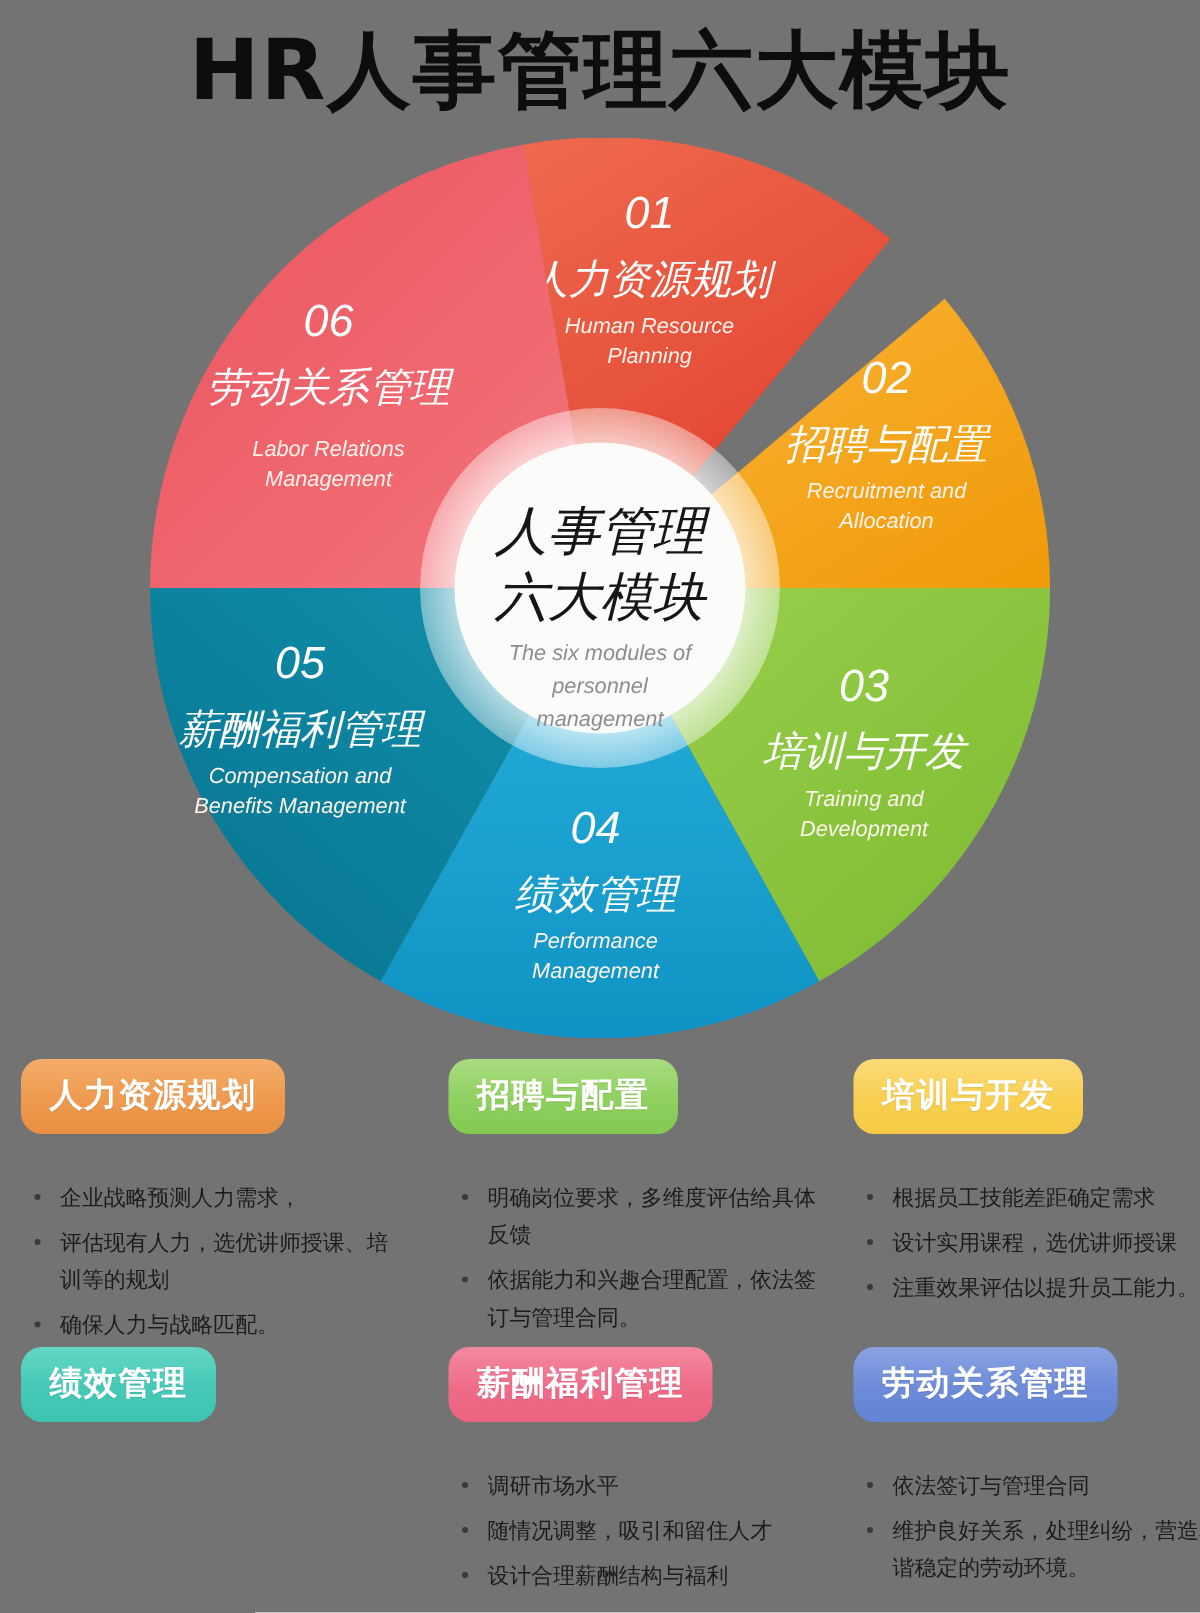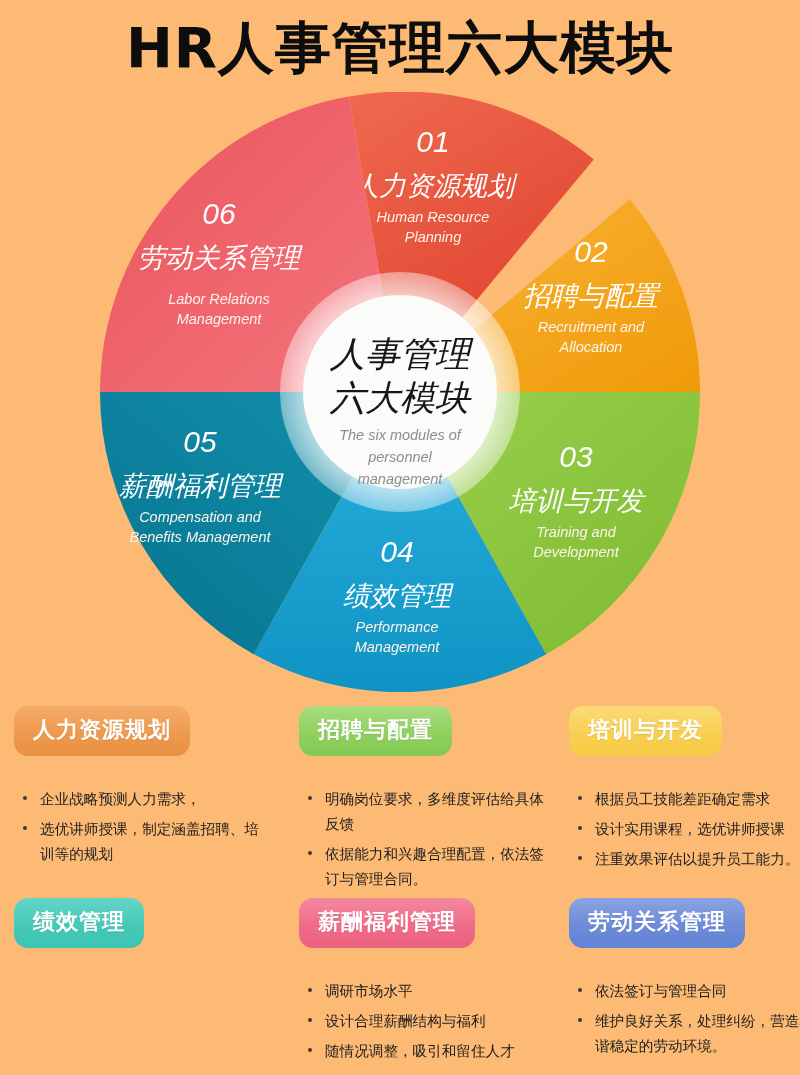--- a/index.html
+++ b/index.html
@@ -8,21 +8,21 @@
     width: 800px;
     height: 1075px;
     background: #ffffff;
     font-family: "Liberation Sans", "DejaVu Sans", sans-serif;
     overflow: hidden;
   }
   .page {
     position: relative;
     width: 800px;
     height: 1075px;
-    background: #fdba74;
+    background: #737373;
   }
 
   
   .title {
     position: absolute;
     top: 16px;
     left: 0;
     width: 800px;
     text-align: center;
     font-size: 56px;
@@ -229,21 +229,22 @@
       <text class="hub-en" x="343" y="392" text-anchor="middle">management</text>
     </svg>
   </div>
 
   <div class="cards">
 
     <div class="card">
       <span class="pill p1">人力资源规划</span>
       <ul class="bullets">
         <li>企业战略预测人力需求，</li>
-        <li>选优讲师授课，制定涵盖招聘、培训等的规划</li>
+        <li>评估现有人力，选优讲师授课、培训等的规划</li>
+        <li>确保人力与战略匹配。</li>
       </ul>
     </div>
 
     <div class="card">
       <span class="pill p2">招聘与配置</span>
       <ul class="bullets">
         <li>明确岗位要求，多维度评估给具体反馈</li>
         <li>依据能力和兴趣合理配置，依法签订与管理合同。</li>
       </ul>
     </div>
@@ -258,22 +259,22 @@
     </div>
 
     <div class="card">
       <span class="pill p4">绩效管理</span>
     </div>
 
     <div class="card">
       <span class="pill p5">薪酬福利管理</span>
       <ul class="bullets">
         <li>调研市场水平</li>
+        <li>随情况调整，吸引和留住人才</li>
         <li>设计合理薪酬结构与福利</li>
-        <li>随情况调整，吸引和留住人才</li>
       </ul>
     </div>
 
     <div class="card">
       <span class="pill p6">劳动关系管理</span>
       <ul class="bullets">
         <li>依法签订与管理合同</li>
         <li>维护良好关系，处理纠纷，营造和谐稳定的劳动环境。</li>
       </ul>
     </div>

